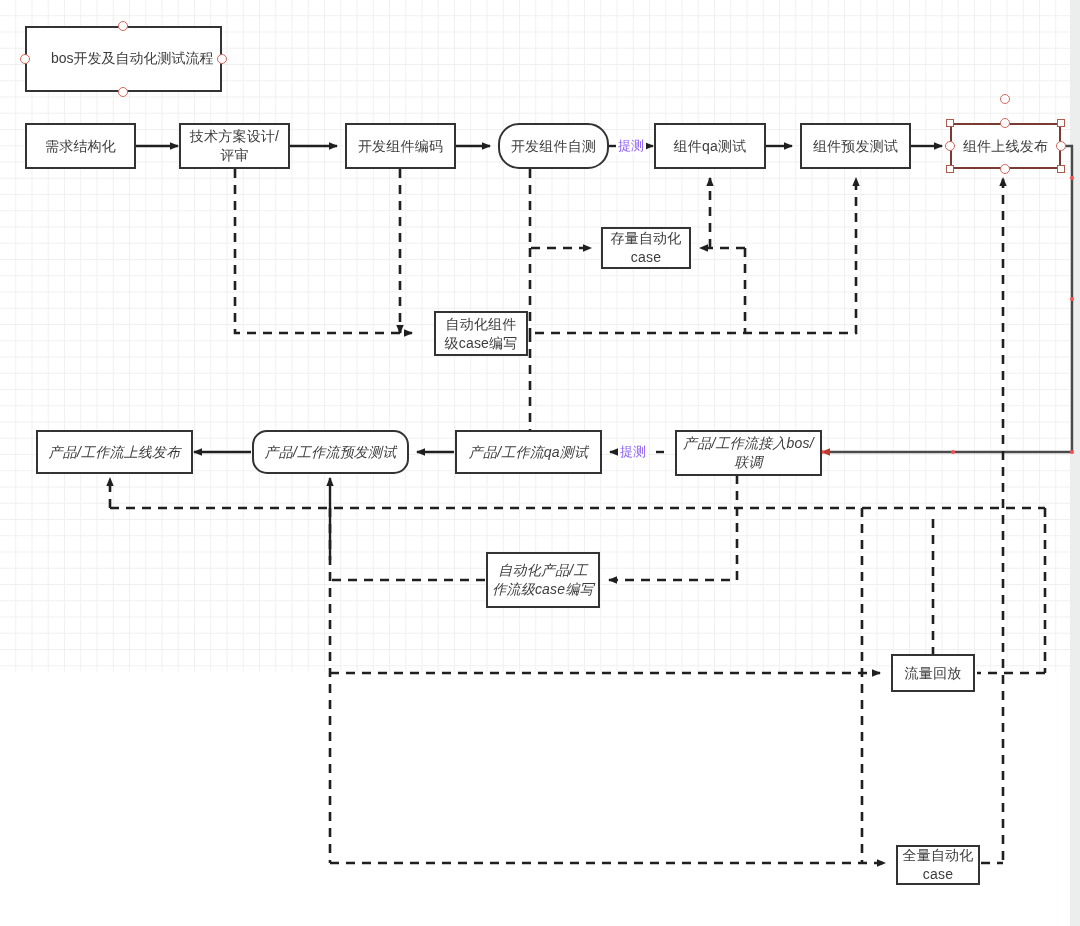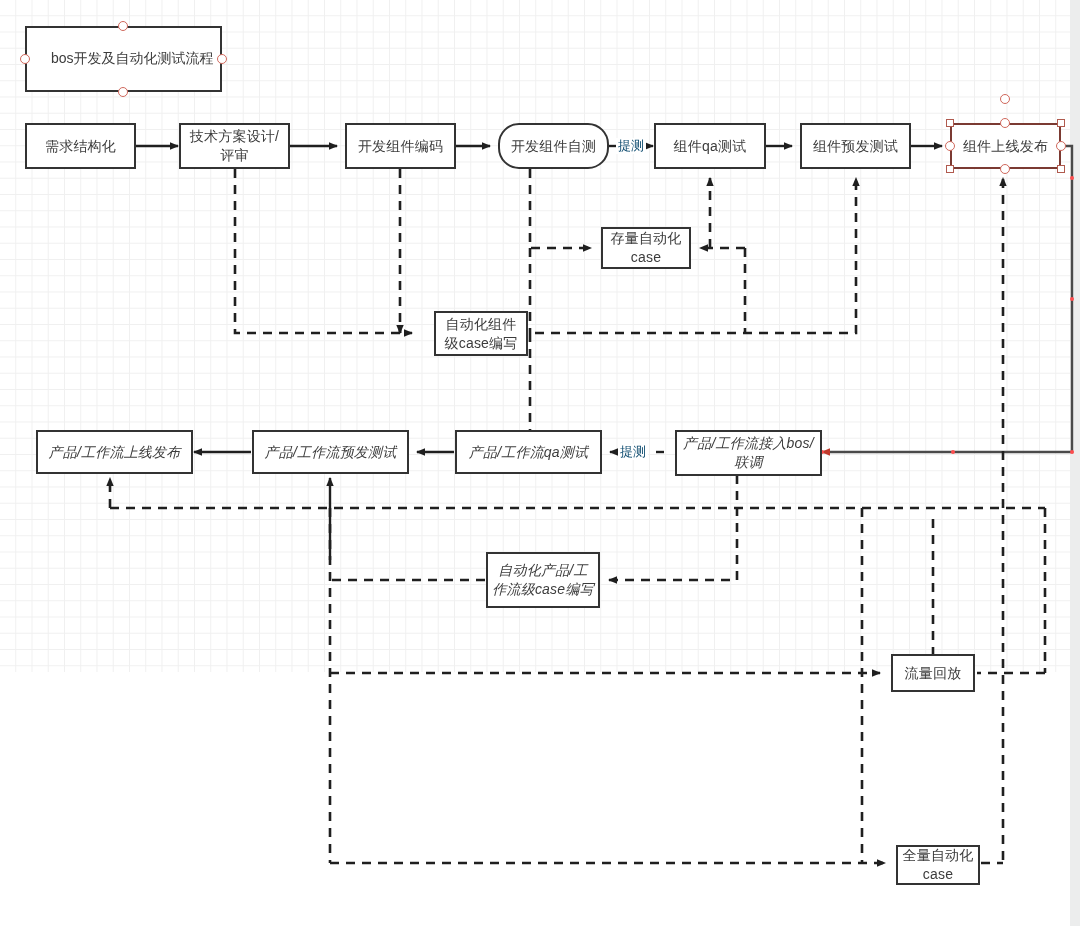--- a/index.html
+++ b/index.html
@@ -51,21 +51,21 @@
   }
   .handle-ci{
     position:absolute;width:10px;height:10px;box-sizing:border-box;
     border:1.5px solid #d0685c;background:#ffffff;border-radius:50%;
   }
   .edge-dot{
     position:absolute;width:4px;height:4px;border-radius:50%;
     background:#ff4d4f;
   }
   .wlabel{
-    position:absolute;background:#ffffff;color:#0c4a6e;
+    position:absolute;background:#ffffff;color:#8b5cf6;
     font-size:13px;line-height:16px;padding:0 2px;white-space:nowrap;
   }
 </style>
 </head>
 <body>
 
 <div id="canvas">
 
   <div id="gutter"></div>
 
@@ -213,21 +213,21 @@
   </div>
 
   <div class="node" style="left:434px;top:311px;width:94px;height:45px;">
     <span>自动化组件级case编写</span>
   </div>
 
   <div class="node italic" style="left:28px;top:430px;width:157px;height:44px;margin-left:8px;">
     <span>产品/工作流上线发布</span>
   </div>
 
-  <div class="node italic" style="left:252px;top:430px;width:157px;height:44px;">
+  <div class="node italic" style="left:252px;top:430px;width:157px;height:44px;border-radius:15px;">
     <span>产品/工作流预发测试</span>
   </div>
 
   <div class="node italic" style="left:455px;top:430px;width:147px;height:44px;">
     <span>产品/工作流qa测试</span>
   </div>
 
   <div class="node italic" style="left:665px;top:430px;width:147px;height:46px;margin-left:10px;">
     <span>产品/工作流接入bos/联调</span>
   </div>

